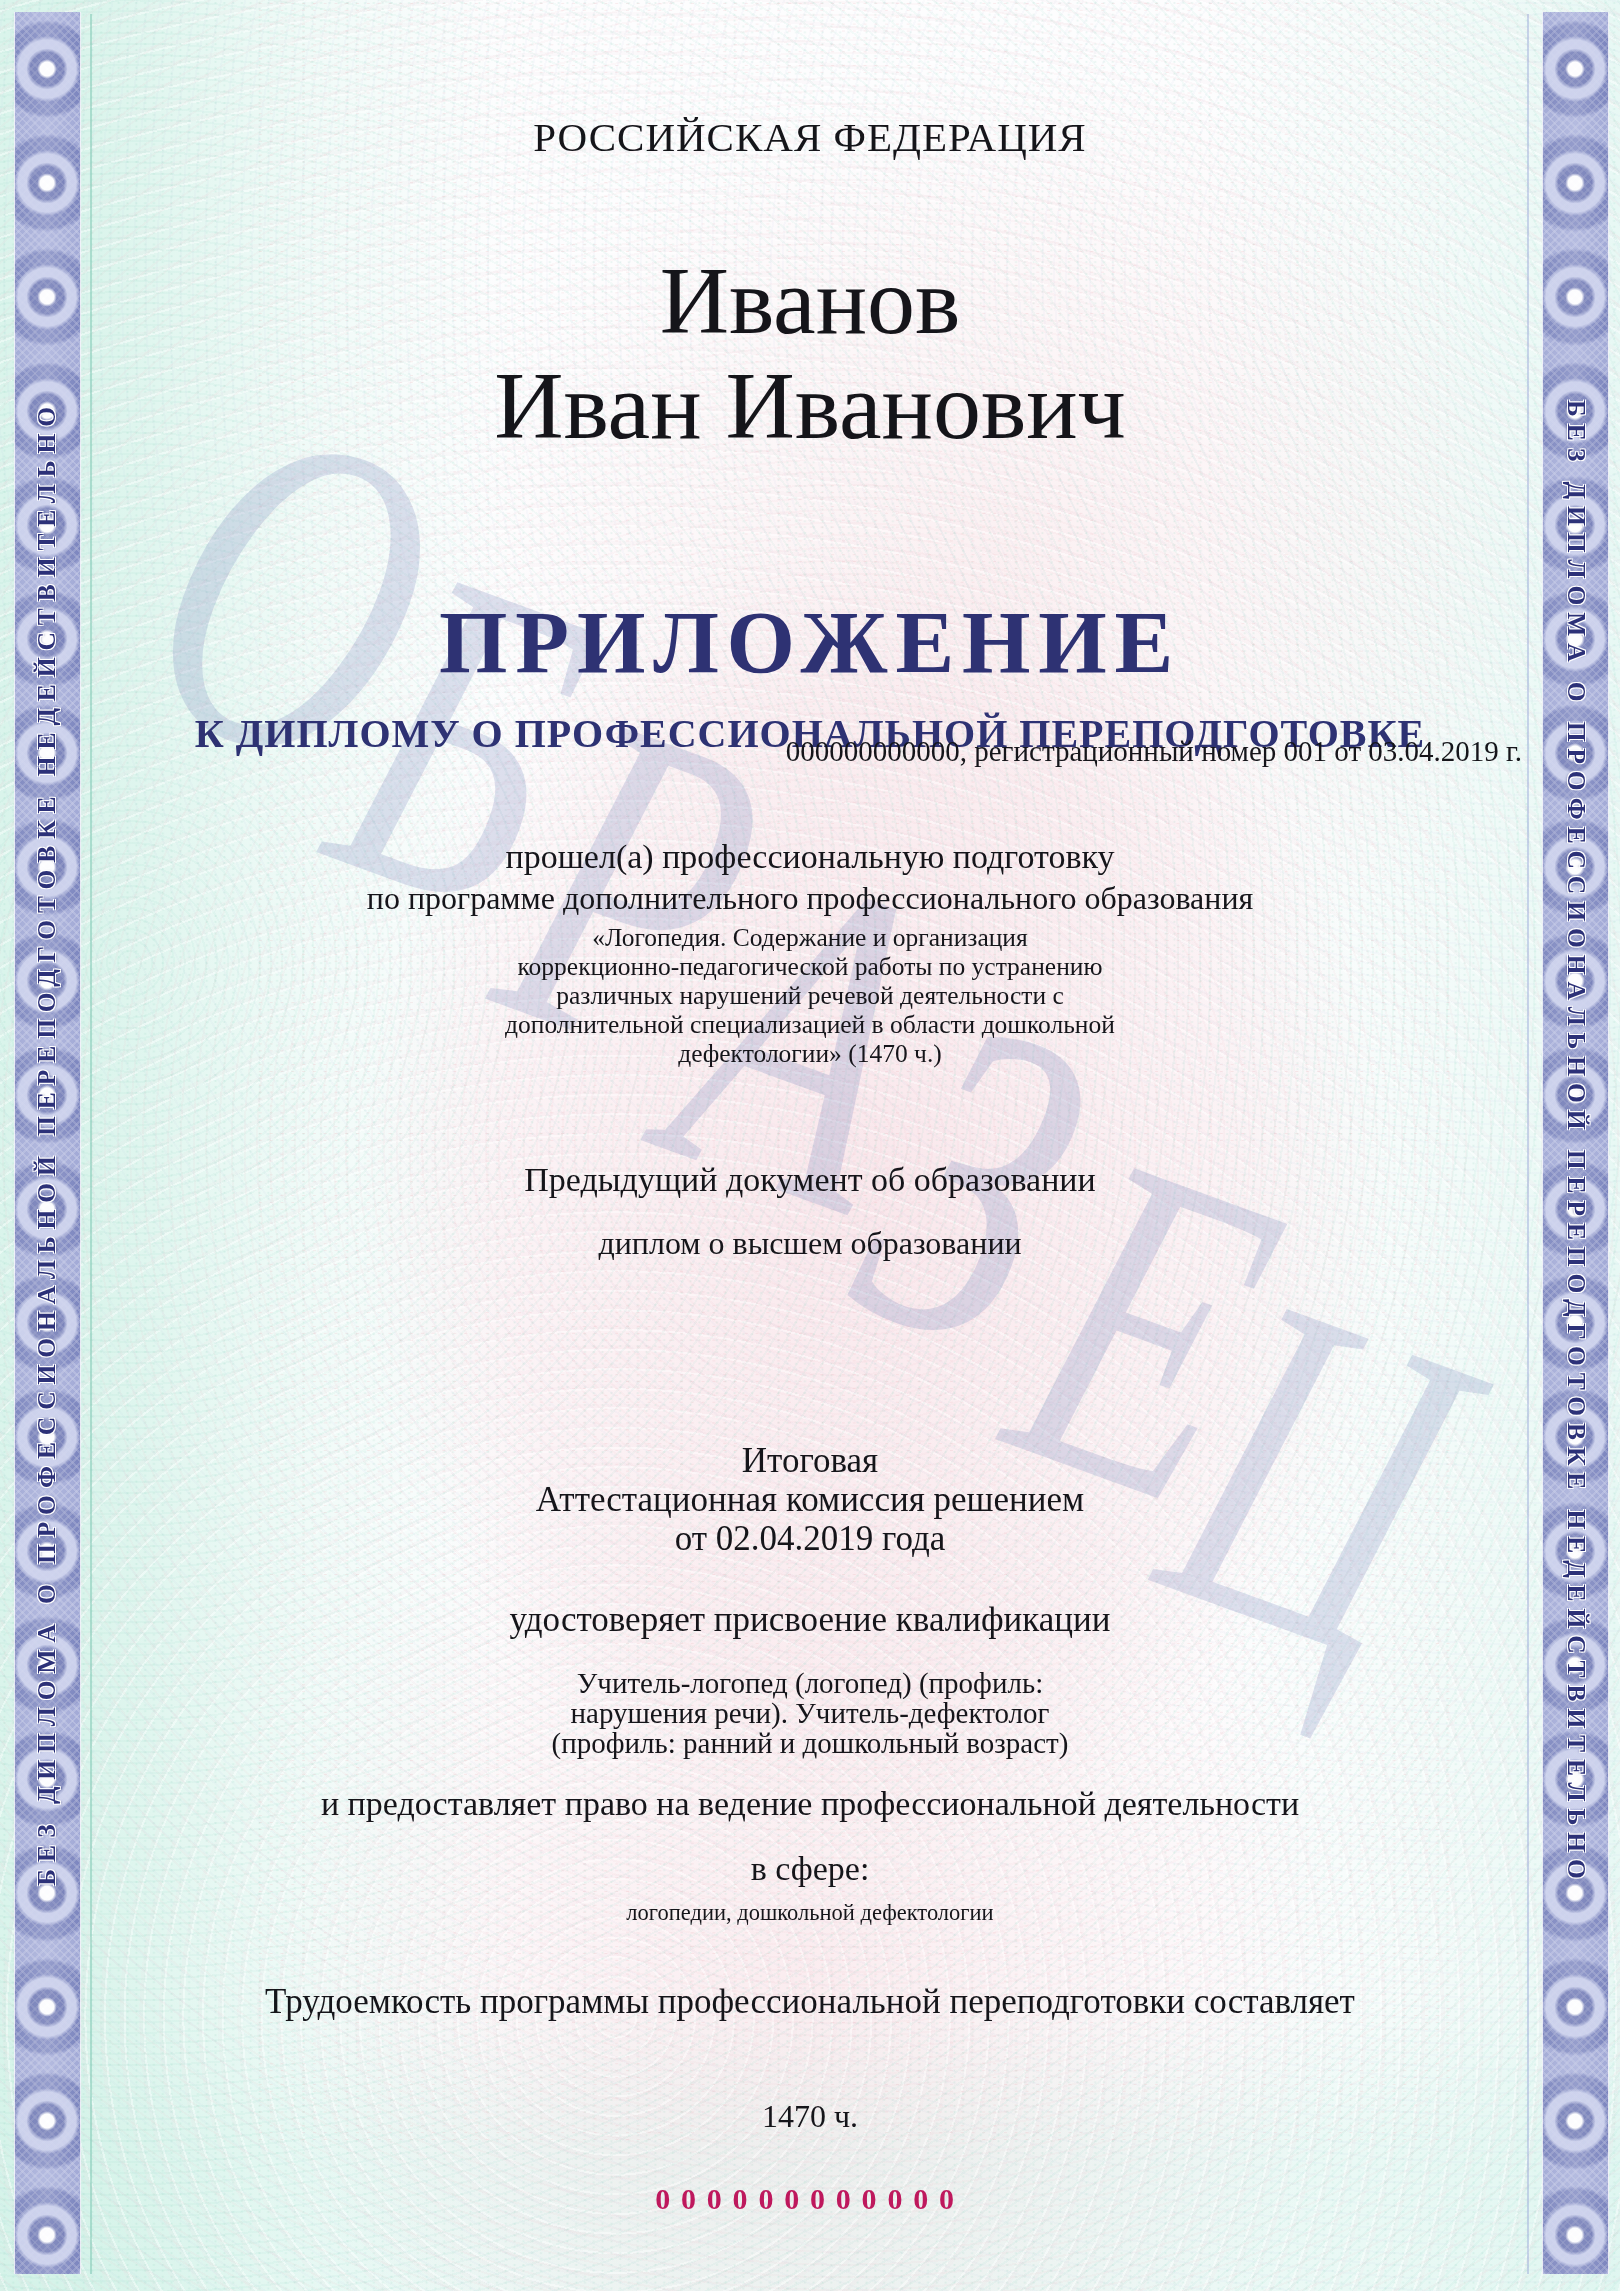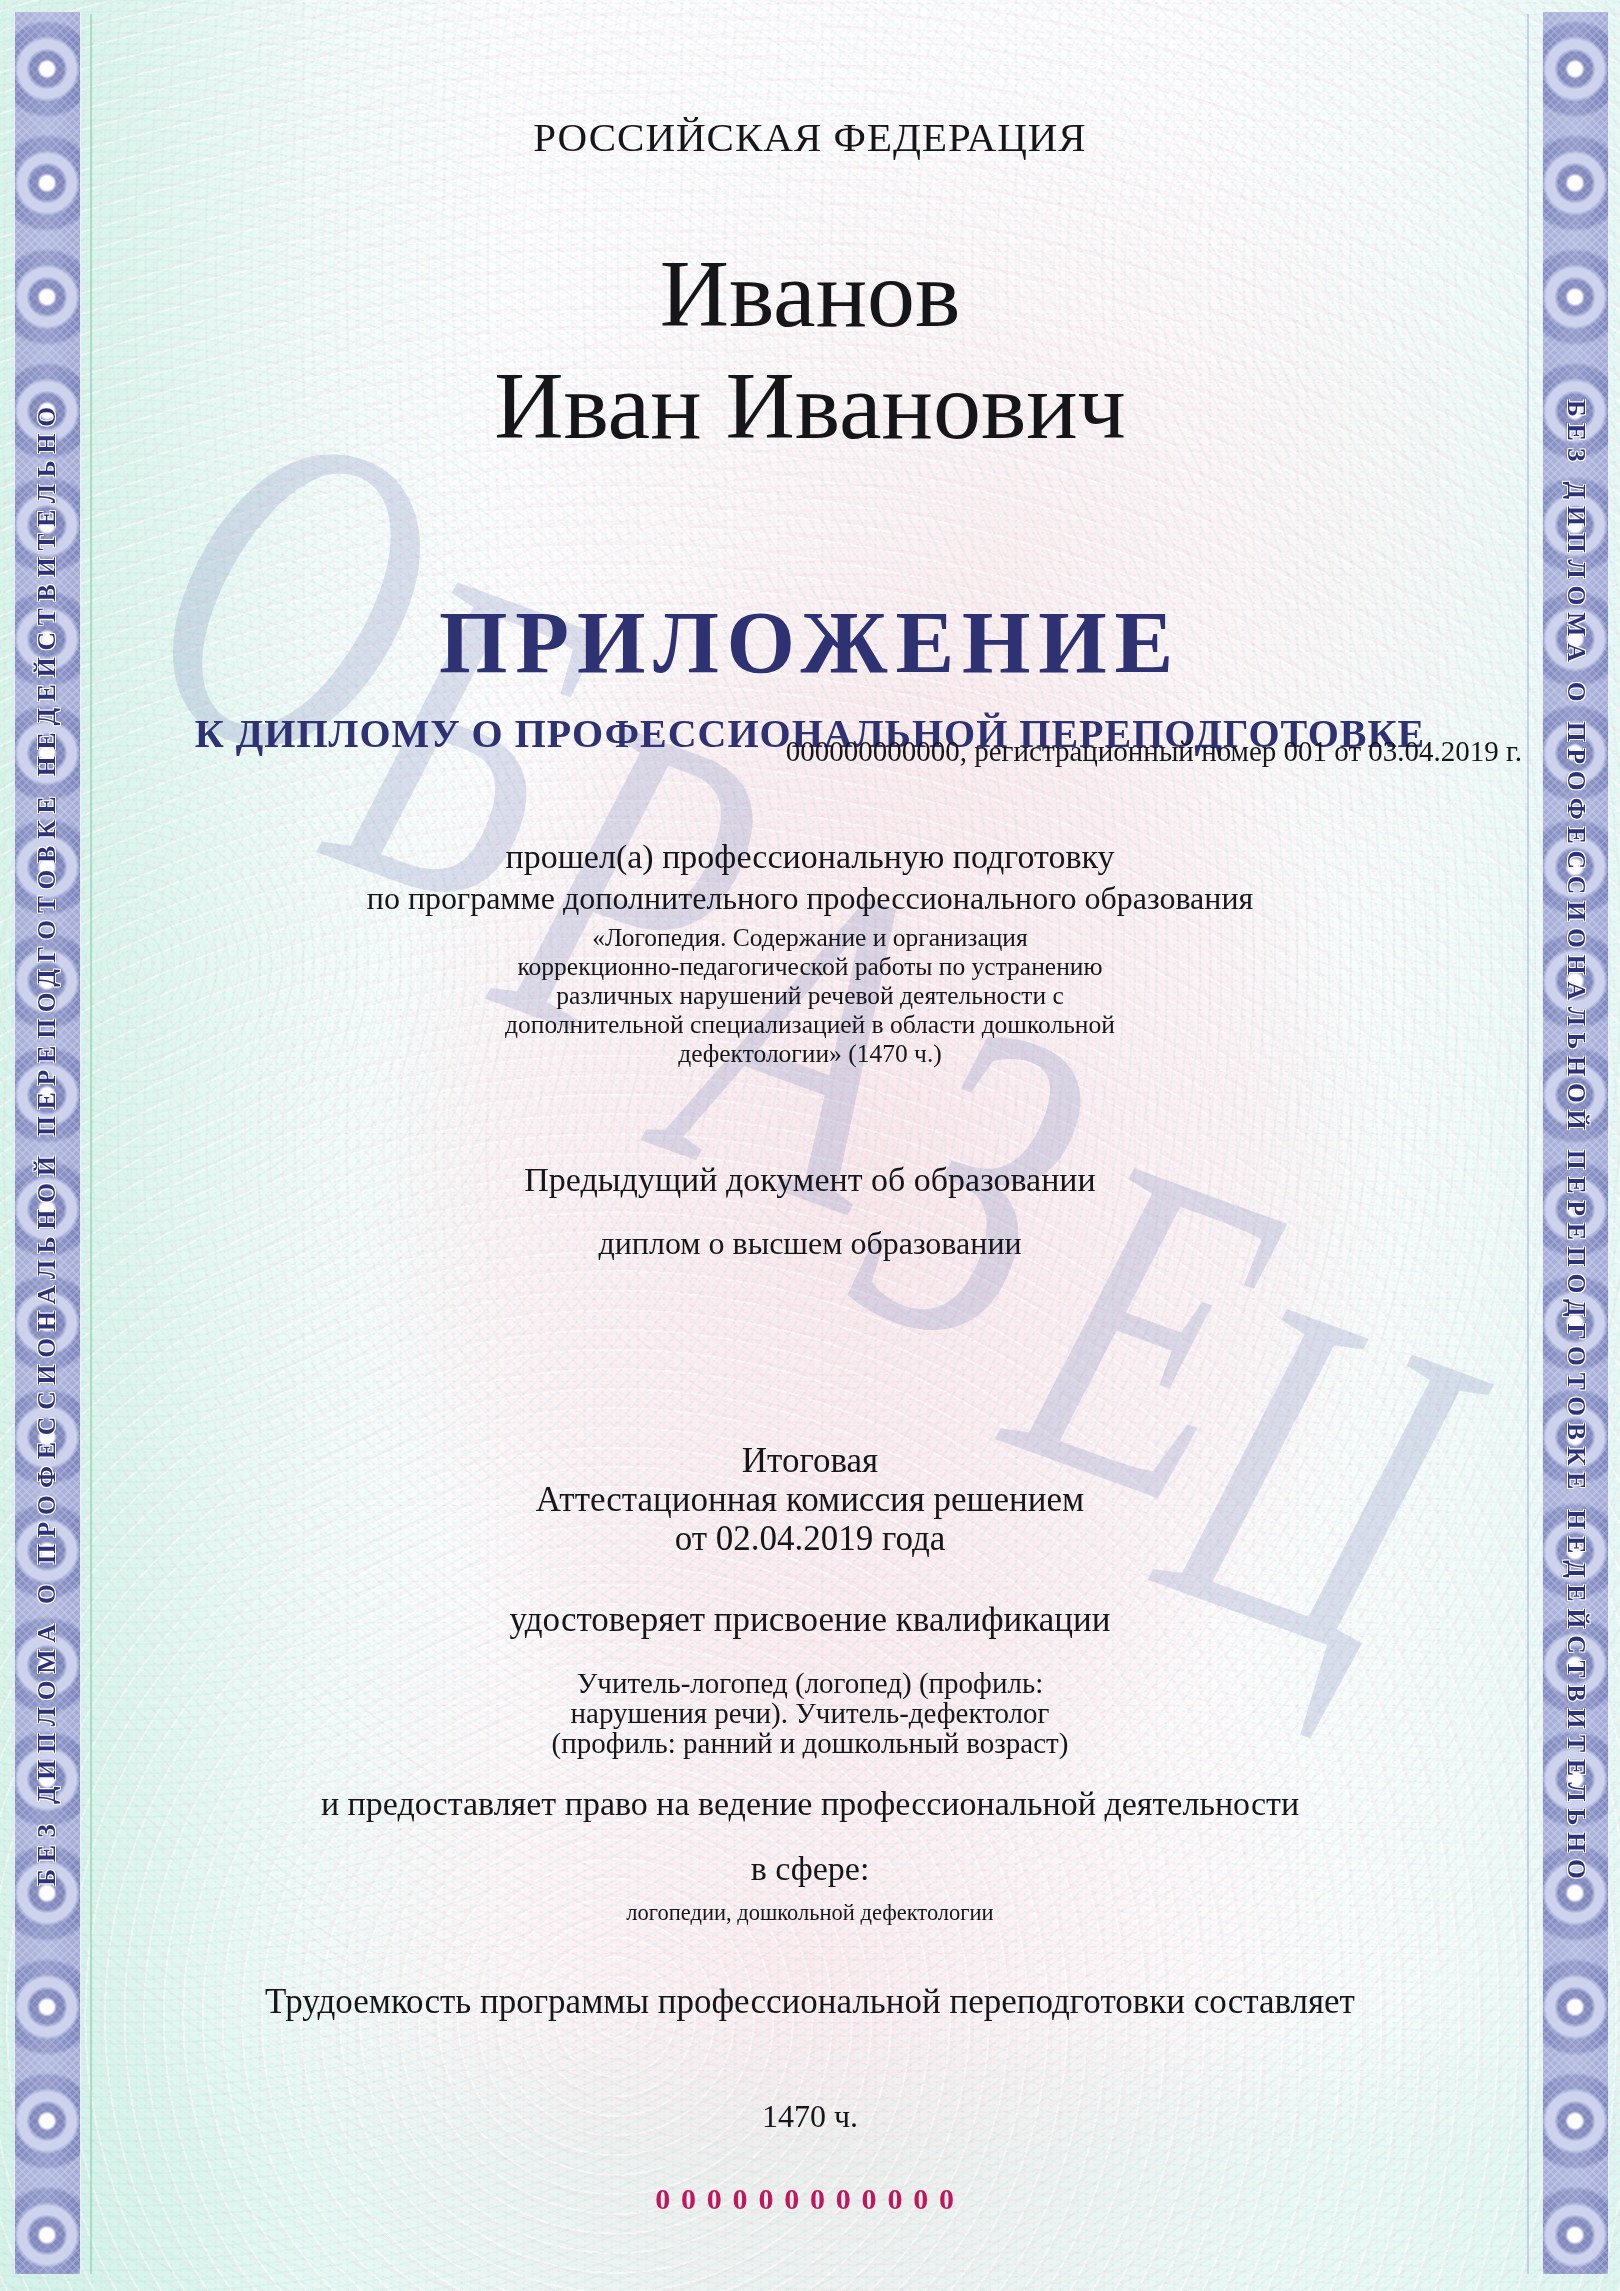--- a/index.html
+++ b/index.html
@@ -84,21 +84,21 @@
     text-shadow:1px 1px 0 #fff,-1px -1px 0 #fff,1px -1px 0 #fff,-1px 1px 0 #fff,0 2px 2px rgba(40,45,100,.35);
   }
   .band.left  .band-txt{writing-mode:vertical-rl;transform:rotate(180deg);}
   .band.right .band-txt{writing-mode:vertical-rl;}
 
   
   .content{position:absolute;inset:0;z-index:2;}
   .t{position:absolute;left:98px;right:98px;text-align:center;line-height:1.15;}
   .navy{color:#2e3273;font-weight:bold;margin-top:33px;}
   .country {top:114px;font-size:41px;letter-spacing:1px;}
-  .lname   {top:239px;font-size:96px;}
+  .lname   {top:246px;font-size:96px;}
   .fname   {top:351px;font-size:96px;}
   .title   {top:559px;font-size:88px;letter-spacing:7.8px;}
   .subtitle{top:678px;font-size:40px;letter-spacing:1px;}
   .reg     {top:735px;font-size:29px;text-align:right;}
   .c1      {top:837px;font-size:34px;}
   .c2      {top:880px;font-size:32px;}
   .program {top:923px;font-size:25.5px;line-height:29px;}
   .prevl   {top:1160px;font-size:34px;}
   .prevv   {top:1225px;font-size:32px;}
   .comm    {top:1441px;font-size:35px;line-height:39px;}

